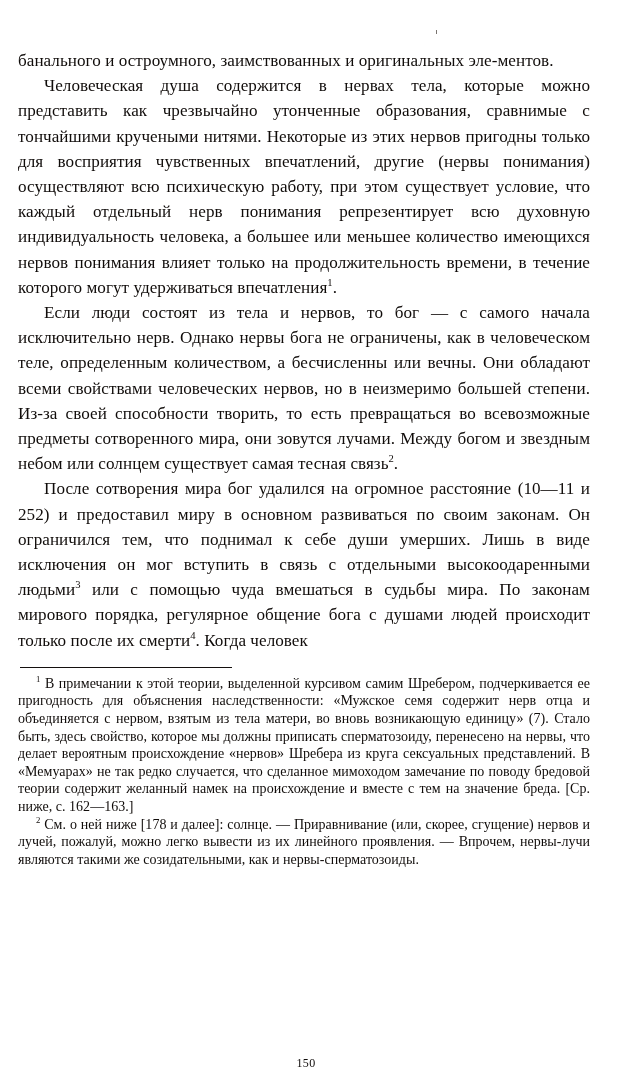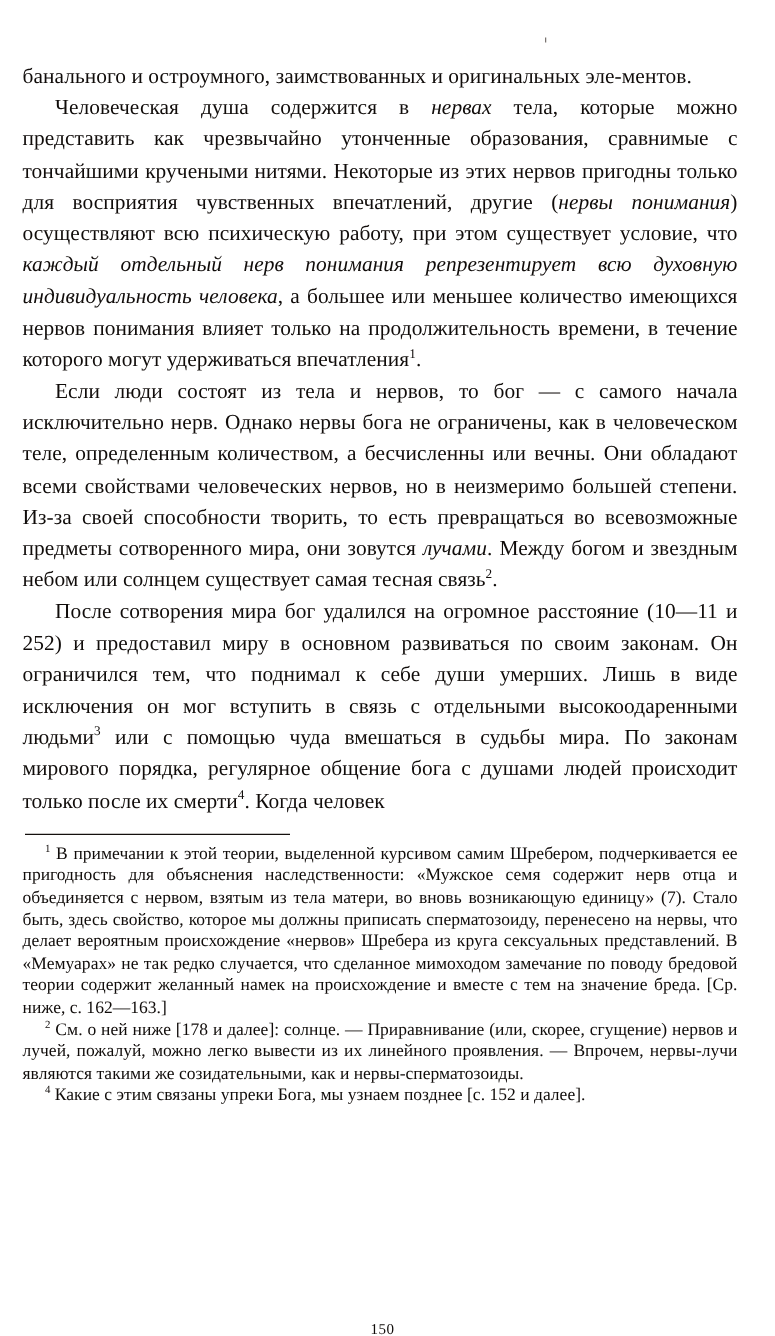--- a/index.html
+++ b/index.html
@@ -29,21 +29,20 @@
     text-justify: inter-word;
     letter-spacing: 0.05px;
   }
   .body-text p {
     margin: 0;
   }
   .indent {
     text-indent: 26px;
   }
   .it {
-    font-style: italic;
   }
   sup {
     font-size: 0.62em;
     vertical-align: super;
     line-height: 0;
   }
   .footnote-rule {
     width: 212px;
     height: 1px;
     background: #14100e;
@@ -114,22 +113,18 @@
       <sup>1</sup>
       <span>В примечании к этой теории, выделенной курсивом самим Шребером, подчеркивается ее пригодность для объяснения наследственности: «Мужское семя содержит нерв отца и объединяется с нервом, взятым из тела матери, во вновь возникающую единицу» (7). Стало быть, здесь свойство, которое мы должны приписать сперматозоиду, перенесено на нервы, что делает вероятным происхождение «нервов» Шребера из круга сексуальных представлений. В «Мемуарах» не так редко случается, что сделанное мимоходом замечание по поводу бредовой теории содержит желанный намек на происхождение и вместе с тем на значение бреда. [Ср. ниже, с. 162—163.]</span>
     </p>
 
     <p class="fn-indent">
       <sup>2</sup>
       <span>См. о ней ниже [178 и далее]: солнце. — Приравнивание (или, скорее, сгущение) нервов и лучей, пожалуй, можно легко вывести из их линейного проявления. — Впрочем, нервы-лучи являются такими же созидательными, как и нервы-сперматозоиды.</span>
     </p>
 
 
-    <p class="fn-indent">
-      <sup>4</sup>
-      <span>Какие с этим связаны упреки Бога, мы узнаем позднее [с. 152 и далее].</span>
-    </p>
 
   </div>
 
   <div class="page-number">150</div>
 
 </div>
 
 </body></html>

